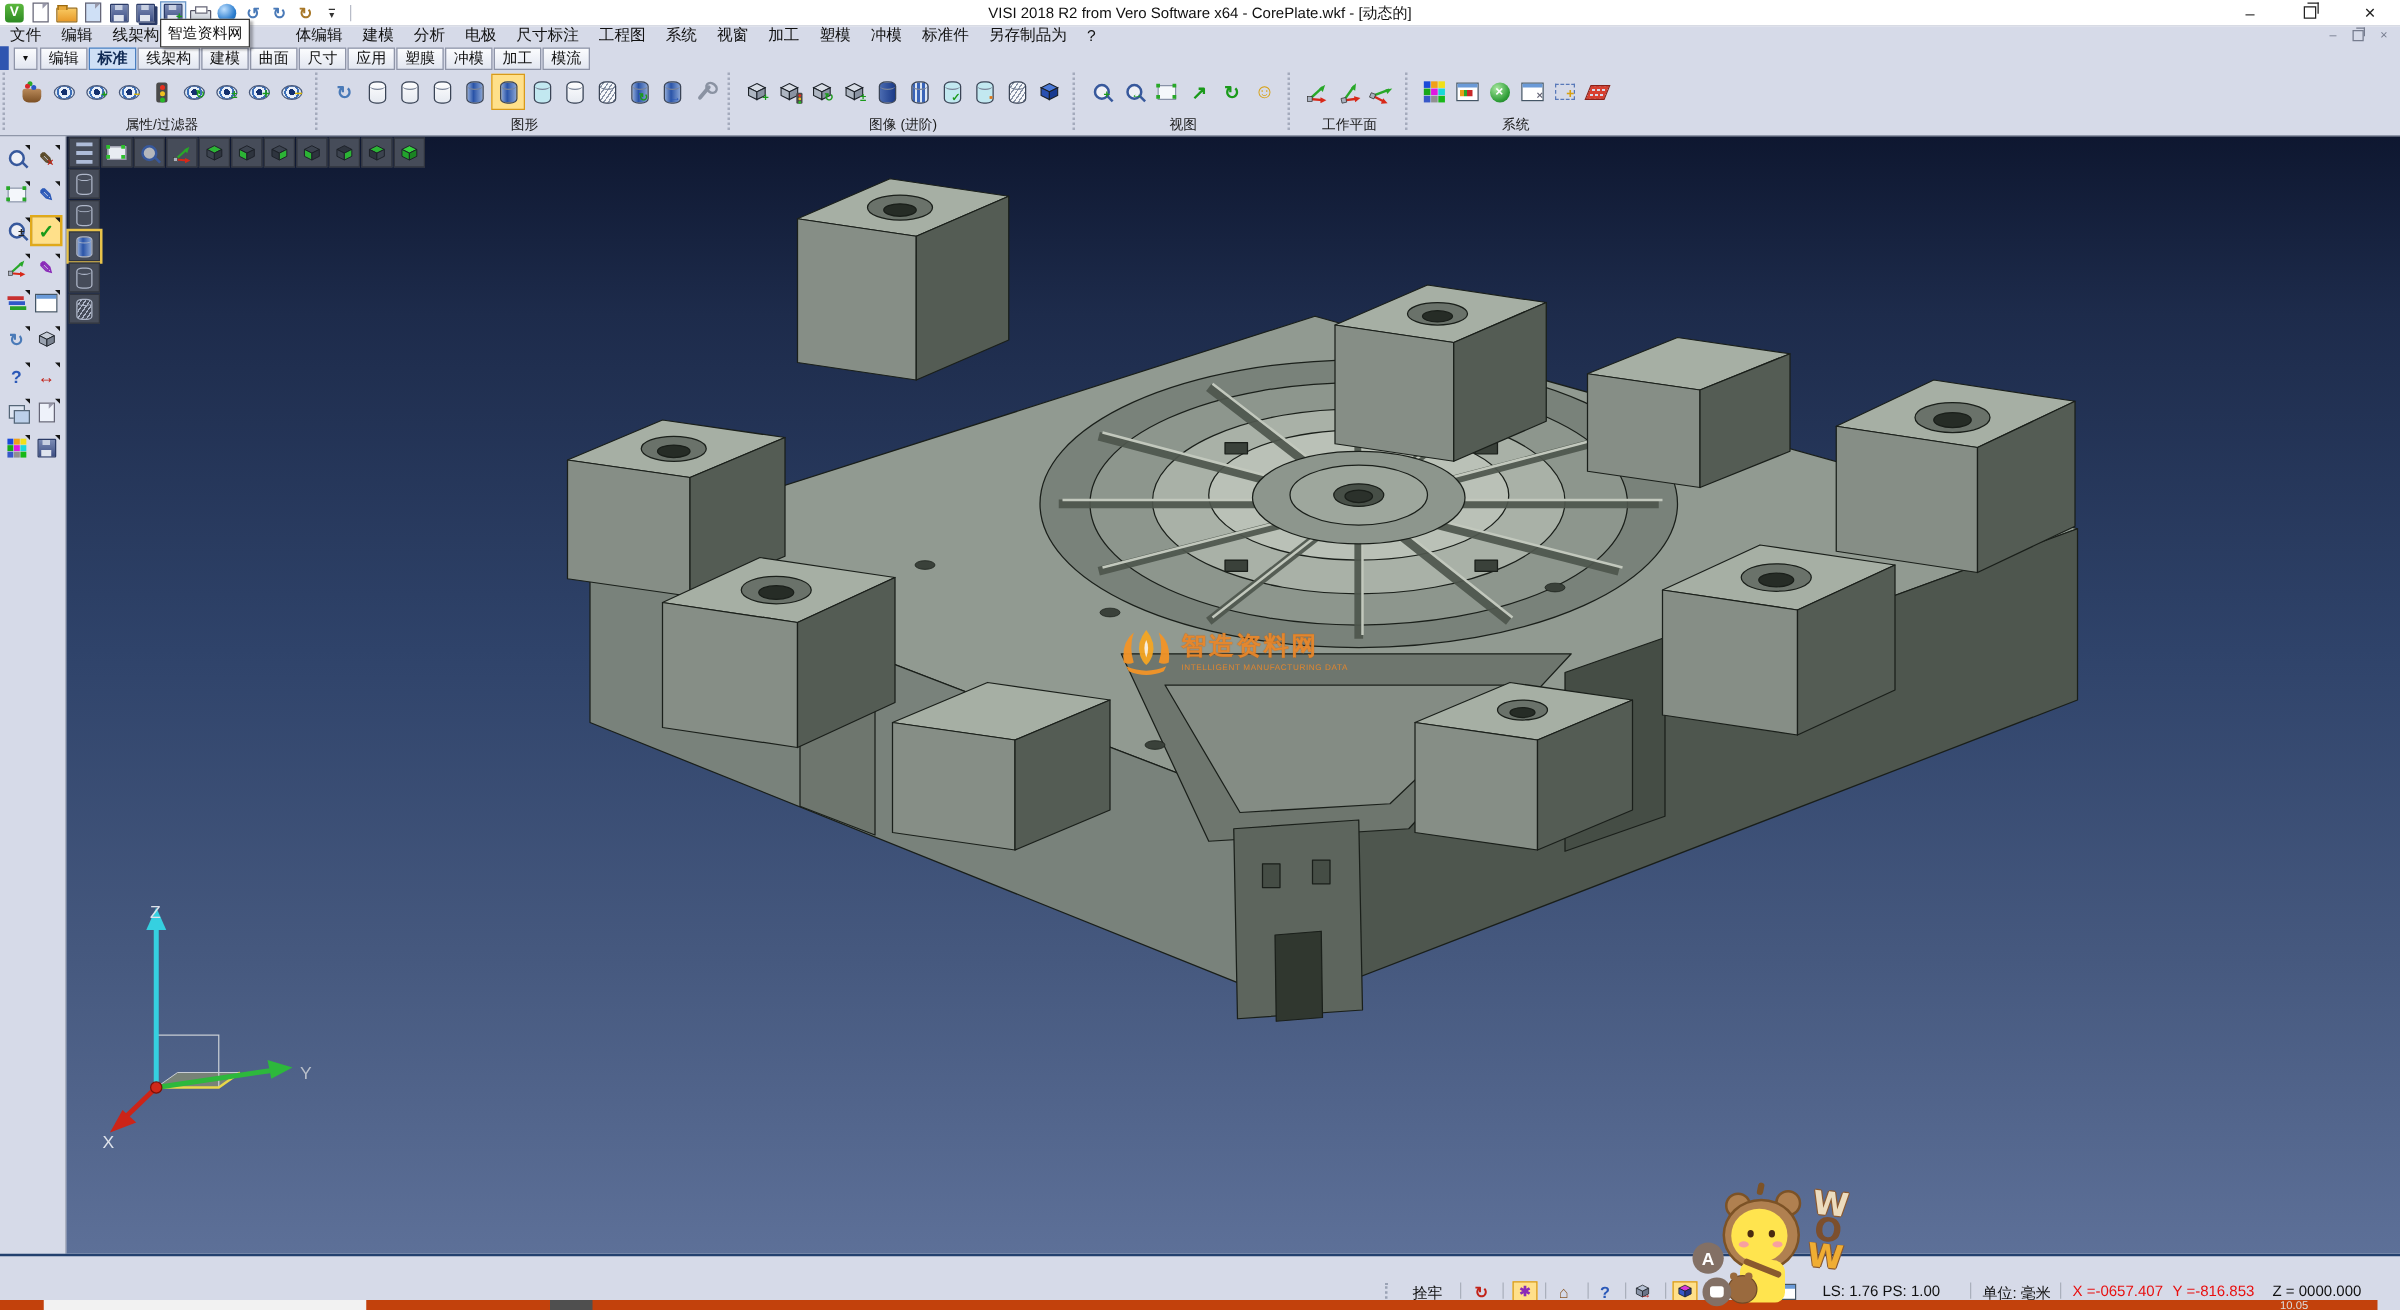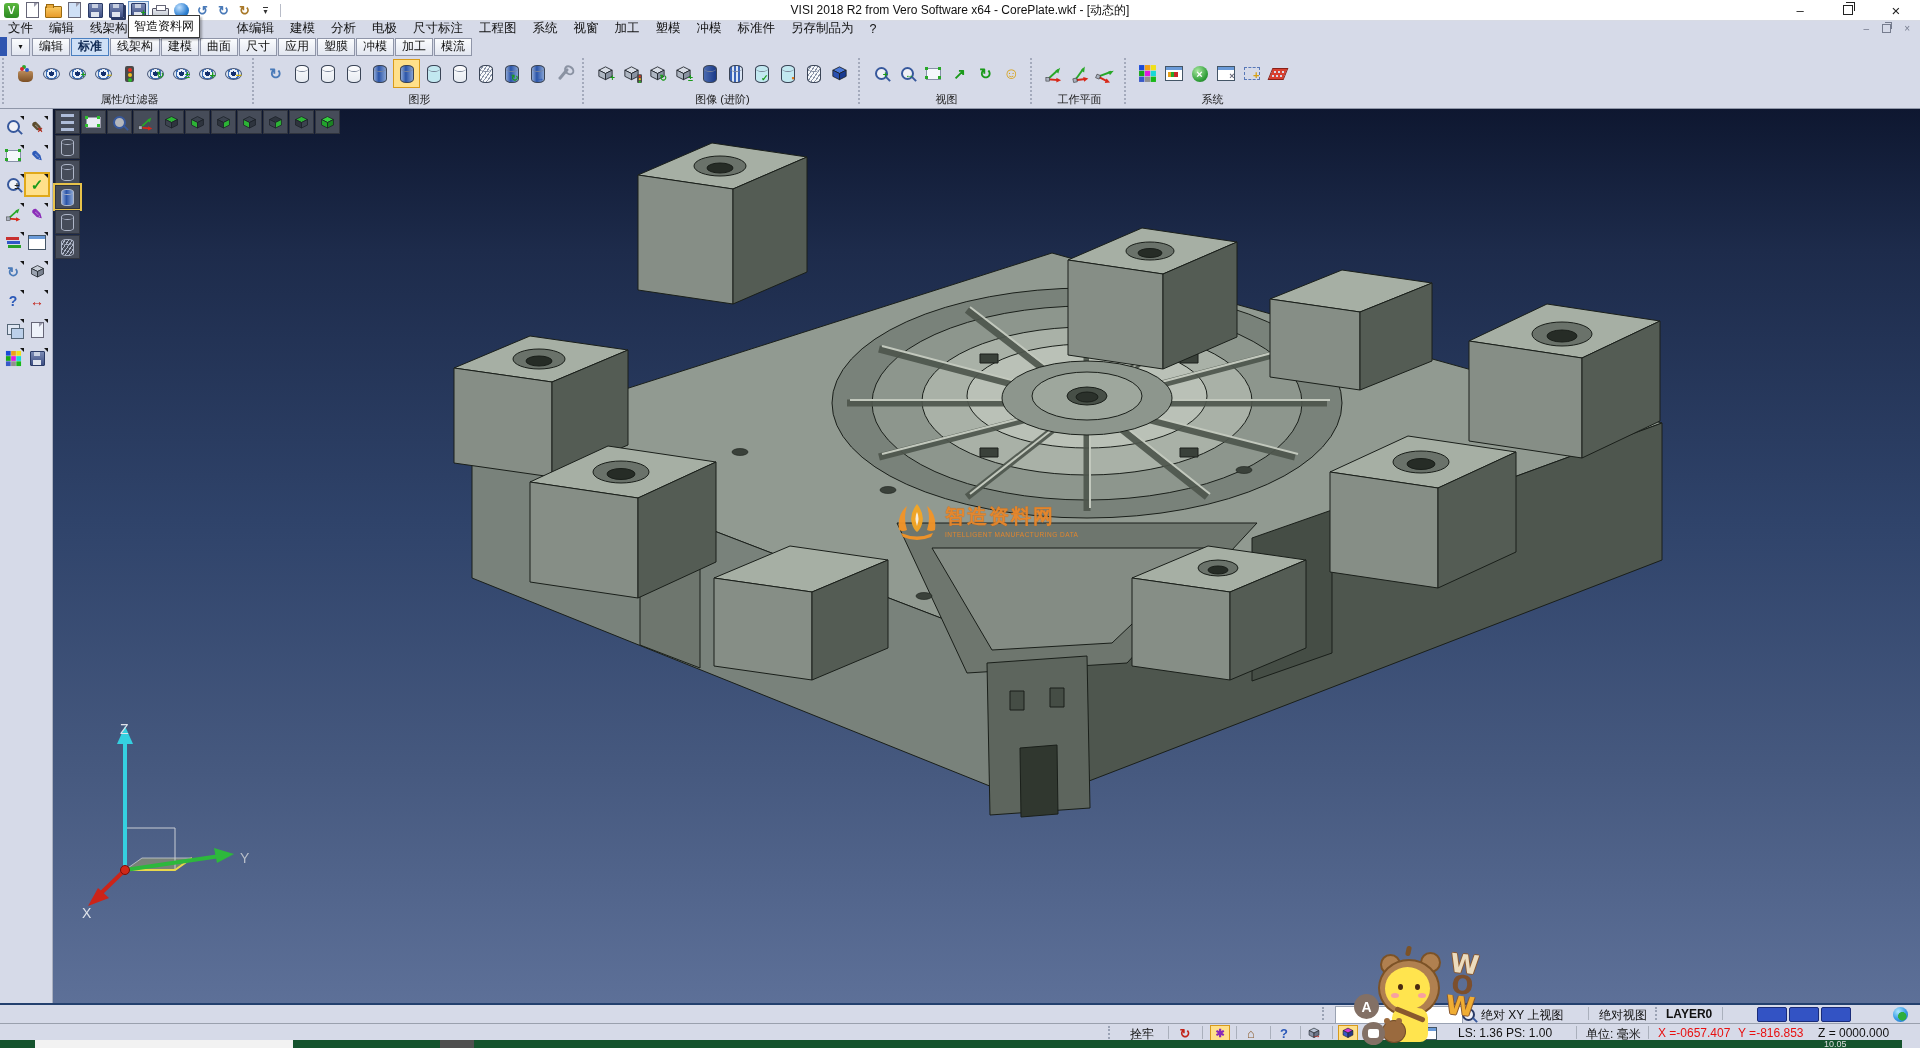--- a/index.html
+++ b/index.html
@@ -118,21 +118,21 @@
   .rowB{position:absolute;left:0;top:19px;right:0;height:18px}
   .sitem{position:absolute;top:2px;font-size:12px;white-space:nowrap}
   .svline{position:absolute;top:2px;width:1px;height:13px;background:#aab0bc}
   .shandle{position:absolute;top:2px;width:4px;height:13px;border-left:2px dotted #9aa2b4}
   .searchbox{position:absolute;left:1335px;top:1px;width:122px;height:14px;background:#fff;border:1px solid #9aa2b2}
   .sico{position:absolute;top:2px;width:18px;height:14px;display:flex;align-items:center;justify-content:center}
   .sico.hl{background:#ffe08a;border:1px solid #d89a1a;top:1px}
   .swatch{position:absolute;top:2px;width:28px;height:13px;background:#3353c4;border:1px solid #1a2c7a;border-radius:2px}
   .globe{width:15px;height:15px;border-radius:50%;background:radial-gradient(circle at 62% 62%,#2fae3c 0 4px,rgba(0,0,0,0) 4.5px),radial-gradient(circle at 35% 30%,#aee8ff,#3fa0e8 50%,#1a68c0)}
   .coordx,.coordy{color:#e81010}.coordz{color:#101010}
-  .taskbar{position:absolute;left:0;top:1040px;right:18px;height:8px;background:#14532d;z-index:20}
+  .taskbar{position:absolute;left:0;top:1040px;right:18px;height:8px;background:#c2410c;z-index:20}
   .tseg-w{position:absolute;left:35px;top:0;width:258px;height:8px;background:#f2f2f2}
   .tseg-g{position:absolute;left:440px;top:0;width:34px;height:8px;background:#4f4f4f}
   .tclock{position:absolute;left:1824px;top:-1px;color:#ddd;font-size:9px}
   
   .mascot{position:absolute;left:1336px;top:946px;width:180px;height:100px;z-index:40}
   .m-abs{position:absolute}
   .m-ear{width:17px;height:17px;border-radius:50%;background:#b08050;border:2px solid #7c5226}
   .m-hood{width:58px;height:54px;border-radius:50%;background:#b08050;border:2px solid #7c5226}
   .m-face{width:45px;height:43px;border-radius:50%;background:#ffe44e}
   .m-eye{width:5px;height:6px;border-radius:50%;background:#4a2a10}
@@ -837,39 +837,20 @@
         <path d="M6,33 Q22,40 38,33 L36,37 Q22,43 8,37 Z" fill="#f39427"></path>
       </svg>
       <div class="wm-text">
         <div class="wm-t1">智造资料网</div>
         <div class="wm-t2">INTELLIGENT MANUFACTURING DATA</div>
       </div>
     </div>
   </div>
 
   <div class="status">
-    <div class="rowA">
-      <div class="shandle" style="left:1322px"></div>
-      <input class="searchbox" style="">
-      <div class="sico" style="left:1459px">
-          <span class="mag" style="border-color:#2a3a66"></span>
-        </div>
-      <span class="sitem" style="left:1481px">绝对 XY 上视图</span>
-      <div class="svline" style="left:1588px"></div>
-      <span class="sitem" style="left:1599px">绝对视图</span>
-      <div class="shandle" style="left:1655px"></div>
-      <span class="sitem" style="left:1666px;font-weight:bold">LAYER0</span>
-      <div class="svline" style="left:1722px"></div>
-      <div class="swatch" style="left:1757px"></div>
-      <div class="swatch" style="left:1789px"></div>
-      <div class="swatch" style="left:1821px"></div>
-      <div class="sico" style="left:1891px">
-          <span class="globe"></span>
-        </div>
-    </div>
     <div class="rowB">
       <div class="shandle" style="left:1108px"></div>
       <span class="sitem" style="left:1130px">拴牢</span>
       <div class="svline" style="left:1168px"></div>
       <div class="sico" style="left:1176px">
           <span class="glyph bg-r" style="font-size:13px">↻</span>
         </div>
       <div class="svline" style="left:1202px"></div>
       <div class="sico hl" style="left:1210px">
           <span class="glyph" style="color:#8a2ab8;font-size:11px">✱</span>
@@ -894,21 +875,21 @@
       <div class="svline" style="left:1332px"></div>
       <div class="sico hl" style="left:1338px">
           <svg class="i16" style="--f1:#d838d8;--f2:#3858c8;--f3:#28388a;width:14px;height:14px">
             <use href="#cub"></use>
           </svg>
         </div>
       <div class="svline" style="left:1364px"></div>
       <div class="sico" style="left:1420px">
           <span class="winic" style="width:13px;height:11px"></span>
         </div>
-      <span class="sitem" style="left:1458px">LS: 1.36 PS: 1.00</span>
+      <span class="sitem" style="left:1458px">LS: 1.76 PS: 1.00</span>
       <div class="svline" style="left:1576px"></div>
       <span class="sitem" style="left:1586px">单位: 毫米</span>
       <div class="svline" style="left:1648px"></div>
       <span class="sitem coordx" style="left:1658px">X =-0657.407</span>
       <span class="sitem coordy" style="left:1738px">Y =-816.853</span>
       <span class="sitem coordz" style="left:1818px">Z = 0000.000</span>
     </div>
   </div>
 
   <div class="taskbar">

